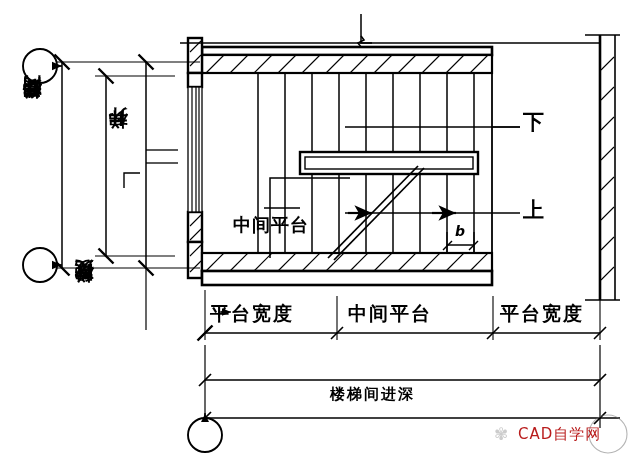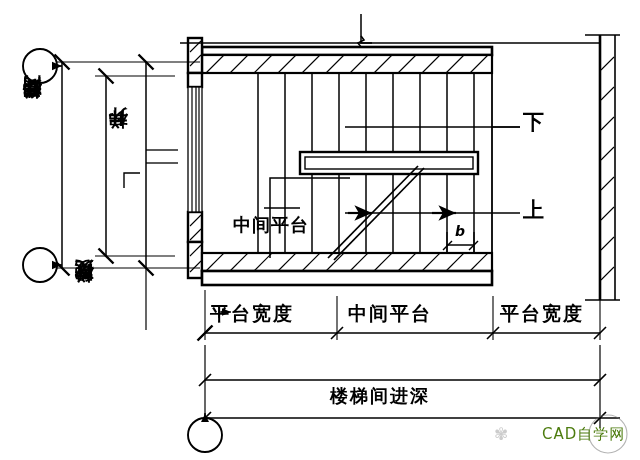--- a/index.html
+++ b/index.html
@@ -40,25 +40,24 @@
   }
   .lbl-h {
     letter-spacing: 2px;
   }
   .lbl-stack {
     text-align: center;
     letter-spacing: 1px;
   }
   .wm {
     position: absolute;
-    color: #4d7c0f;
+    color: #b91c1c;
     font-weight: normal;
     letter-spacing: 1px;
     font-family: "DejaVu Sans", "Liberation Sans", sans-serif;
-    margin-left: 24px;
   }
   .wm-logo {
     position: absolute;
     color: #cccccc;
   }
 </style>
 </head>
 <body>
 
 <div id="canvas-root">
@@ -316,18 +315,18 @@
   <div class="lbl" style="left:523px; top:200px; font-size:21px;">上</div>
 
   <div class="lbl" style="left:455px; top:224px; font-size:14px; font-style:italic;">b</div>
 
   <div class="lbl lbl-h" style="left:210px; top:304px; font-size:19px;">平台宽度</div>
 
   <div class="lbl lbl-h" style="left:348px; top:304px; font-size:19px;">中间平台</div>
 
   <div class="lbl lbl-h" style="left:500px; top:304px; font-size:19px;">平台宽度</div>
 
-  <div class="lbl lbl-h" style="left:330px; top:387px; font-size:18px;">楼梯间进深</div>
+  <div class="lbl lbl-h" style="left:330px; top:387px; font-size:15px;">楼梯间进深</div>
 
   <div class="wm-logo" style="left:494px; top:424px; font-size:17px;">✾</div>
   <div class="wm" style="left:518px; top:425px; font-size:15px;">CAD自学网</div>
 
 </div>
 
 </body></html>

